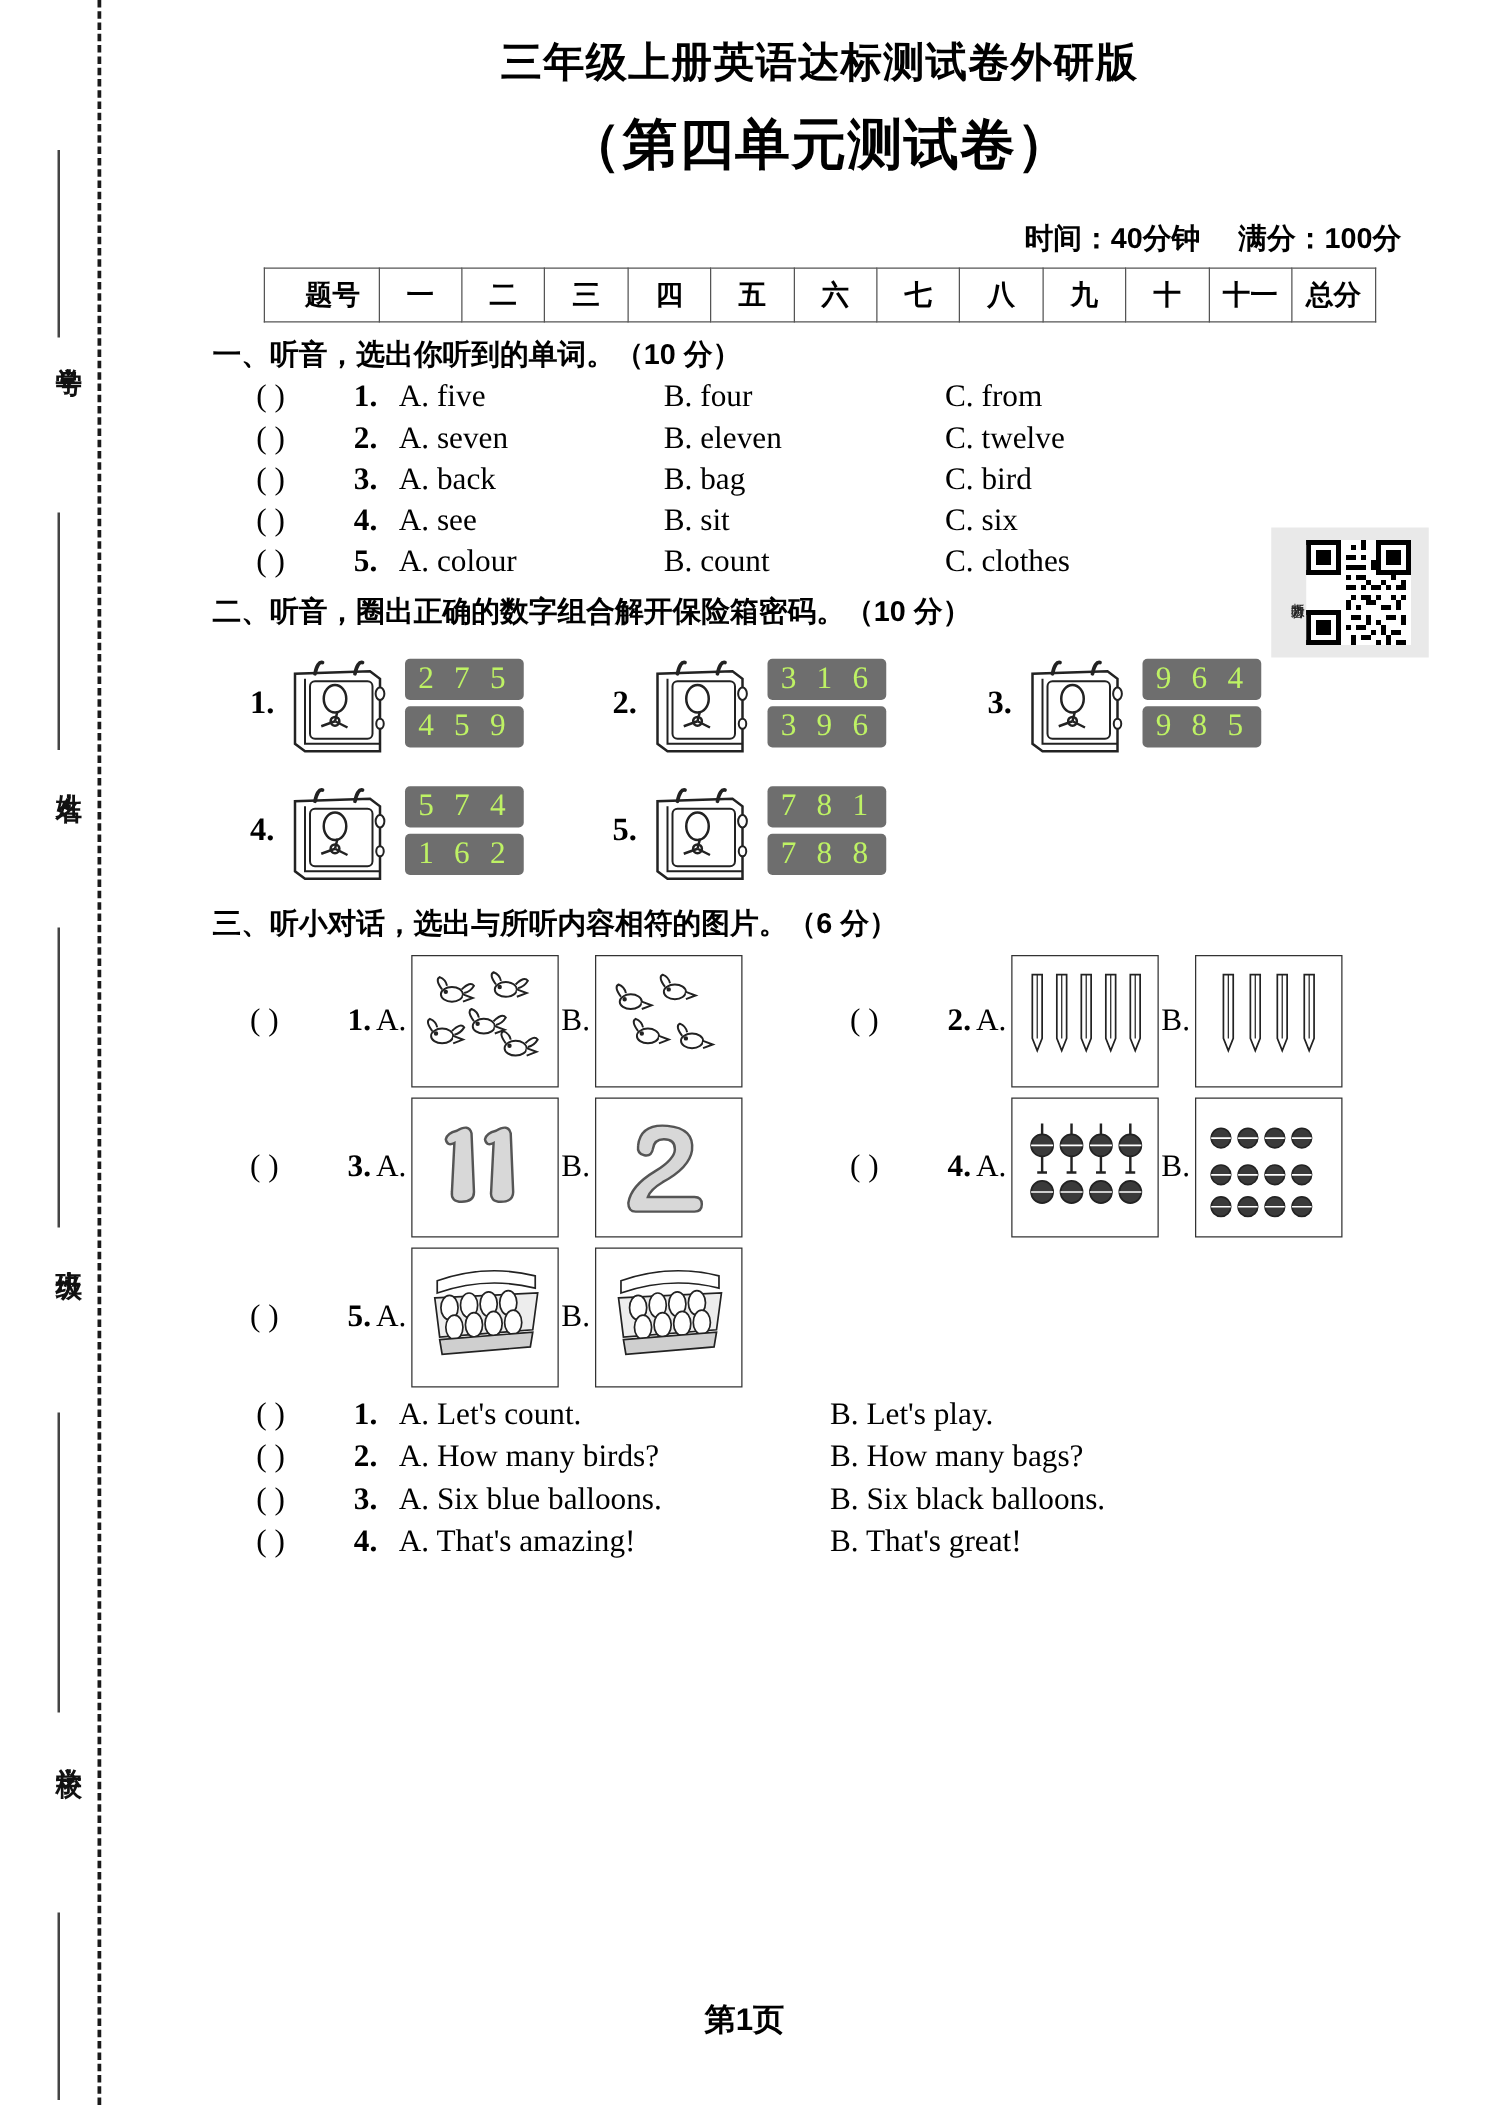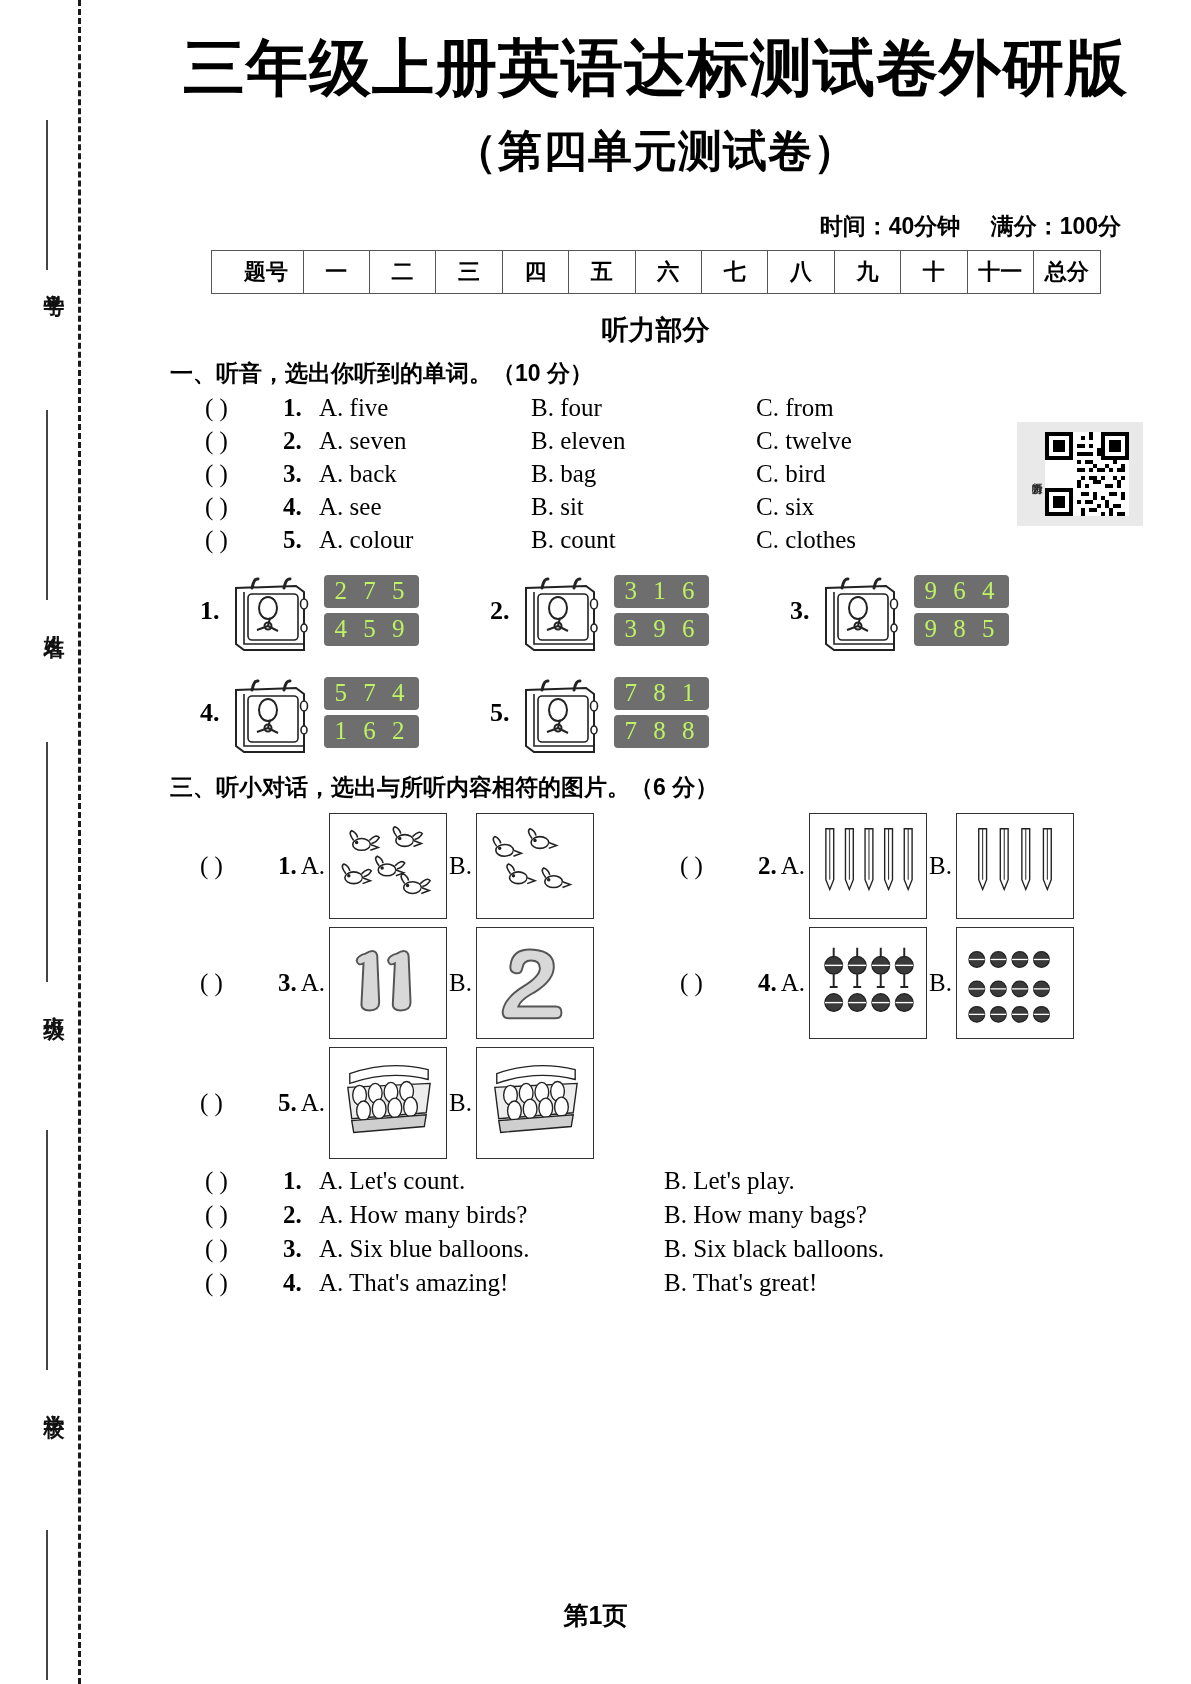--- a/index.html
+++ b/index.html
@@ -50,21 +50,21 @@
   .page {
     position: absolute;
     left: 120px; top: 0;
     width: 1071px; height: 1684px;
     padding: 0 40px;
   }
 
   .title1 {
     text-align: center;
     font-family: "Liberation Sans", "DejaVu Sans", sans-serif;
-    font-size: 62px;
+    font-size: 33px;
     font-weight: 700;
     letter-spacing: 1px;
     line-height: 1.22;
     margin: 30px 0 0 0;
     white-space: nowrap;
   }
   .title2 {
     text-align: center;
     font-family: "Liberation Sans", "DejaVu Sans", sans-serif;
     font-size: 44px;
@@ -251,21 +251,20 @@
       <td>七</td>
       <td>八</td>
       <td>九</td>
       <td>十</td>
       <td>十一</td>
       <td>总分</td>
     </tr>
   </tbody>
     </table>
 
-  <div class="section-center">听力部分</div>
 
   <div class="q-head">一、听音，选出你听到的单词。（10 分）</div>
 
   <div class="wordrow">
     <span class="paren">(            )</span>
     <span class="wnum">1.</span>
     <span class="opt a">A. five</span>
     <span class="opt b">B. four</span>
     <span class="opt c">C. from</span>
   </div>
@@ -291,20 +290,21 @@
     <span class="opt c">C. six</span>
   </div>
   <div class="wordrow">
     <span class="paren">(            )</span>
     <span class="wnum">5.</span>
     <span class="opt a">A. colour</span>
     <span class="opt b">B. count</span>
     <span class="opt c">C. clothes</span>
   </div>
 
+  <div class="q-head">二、听音，圈出正确的数字组合解开保险箱密码。（10 分）</div>
 
   <div class="safe-grid">
     <div class="safe-row">
 
       <div class="safe-item s1">
         <span class="safe-num">1.</span>
         <span class="safe-pic">
           <svg viewBox="0 0 92 86" width="92" height="86">
             <path d="M10 20 L10 76 L18 82 L78 82 L78 24 L70 18 Z" fill="#fff" stroke="#222" stroke-width="2"></path>
             <path d="M18 24 L18 76 L78 76" fill="none" stroke="#222" stroke-width="1.6"></path>

